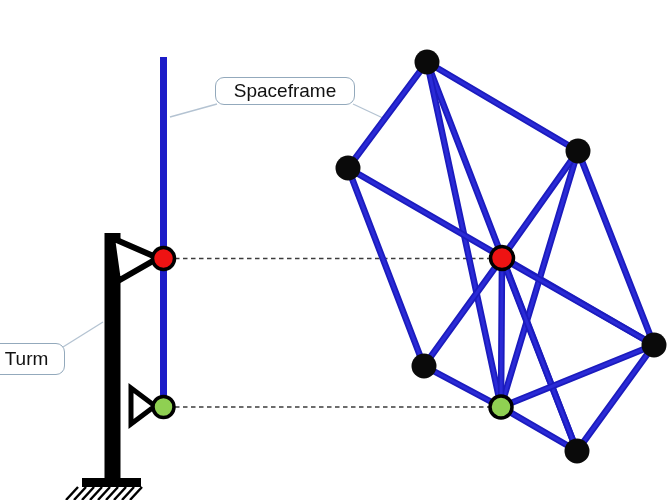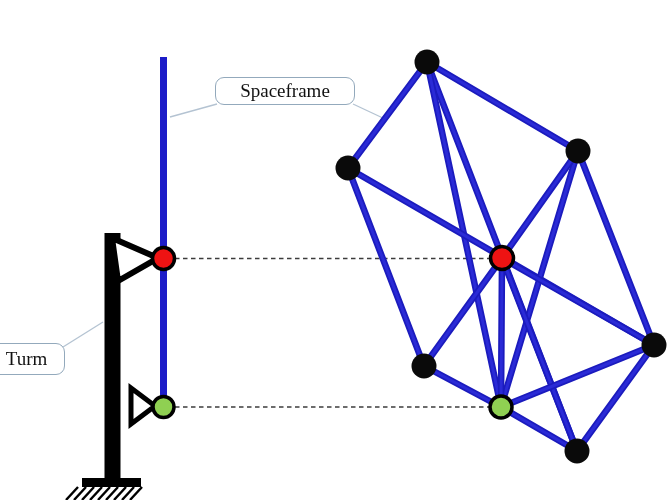--- a/index.html
+++ b/index.html
@@ -28,21 +28,20 @@
     background: #ffffff;
     border: 1.5px solid #93a9bc;
     border-radius: 9px;
     display: flex;
     align-items: center;
     justify-content: center;
     font-size: 19px;
     color: #111111;
     white-space: nowrap;
     z-index: 3;
-    font-family: Liberation Serif, serif;
   }
 </style>
 </head>
 <body>
 
 <div class="stage">
   <svg class="diagram" id="diagram-svg" width="667" height="500" viewBox="0 0 667 500">
       <line x1="175" y1="258.5" x2="490" y2="258.5" stroke="#3c3c3c" stroke-width="1.7" stroke-dasharray="4.5,3.5"></line>
       <line x1="175" y1="407" x2="489" y2="407" stroke="#3c3c3c" stroke-width="1.7" stroke-dasharray="4.5,3.5"></line>
       <line x1="217" y1="104" x2="170" y2="117" stroke="#b4c3d2" stroke-width="1.3"></line>

